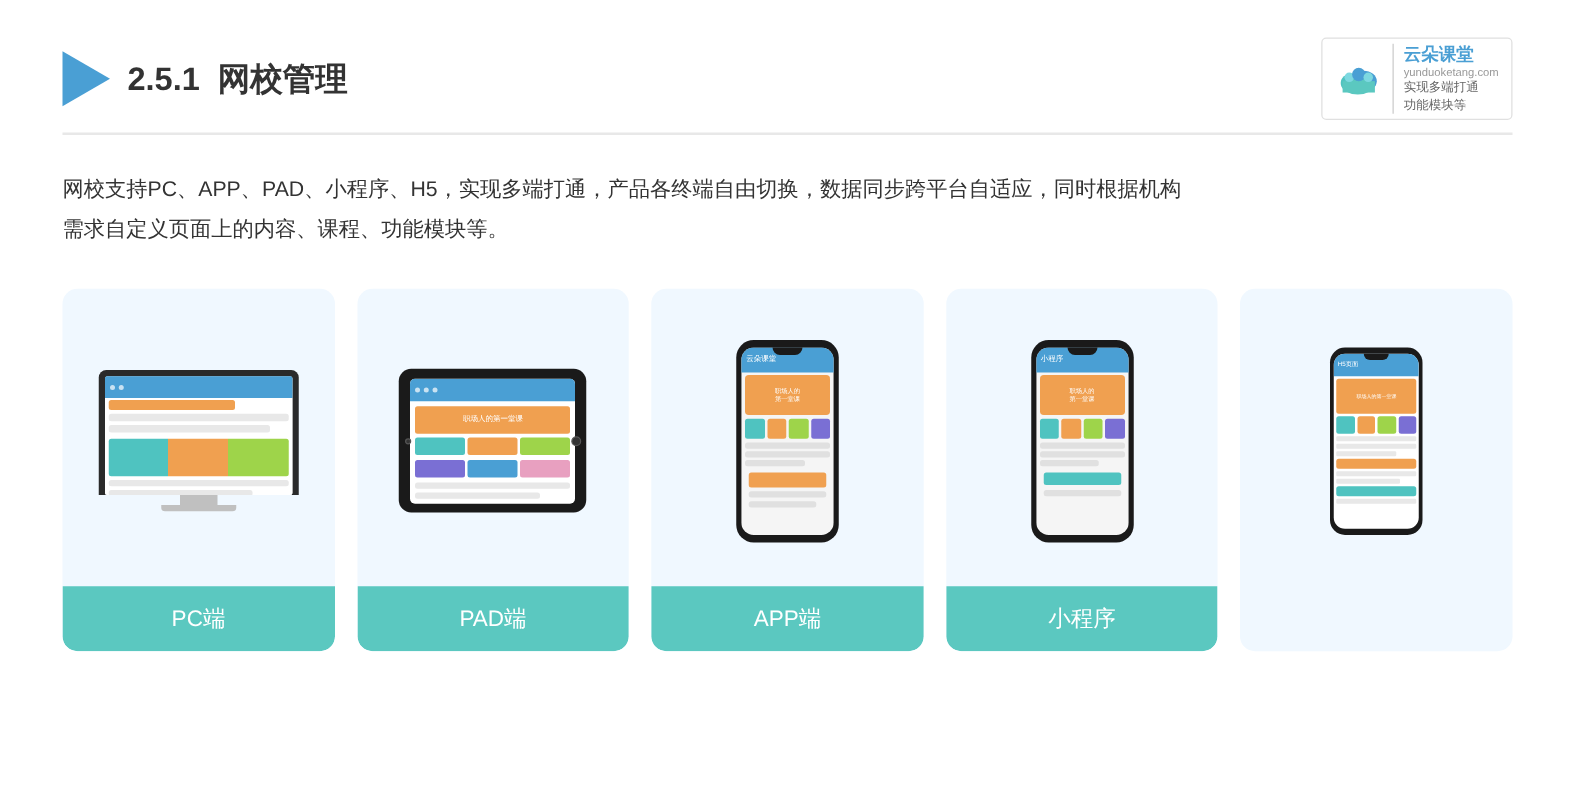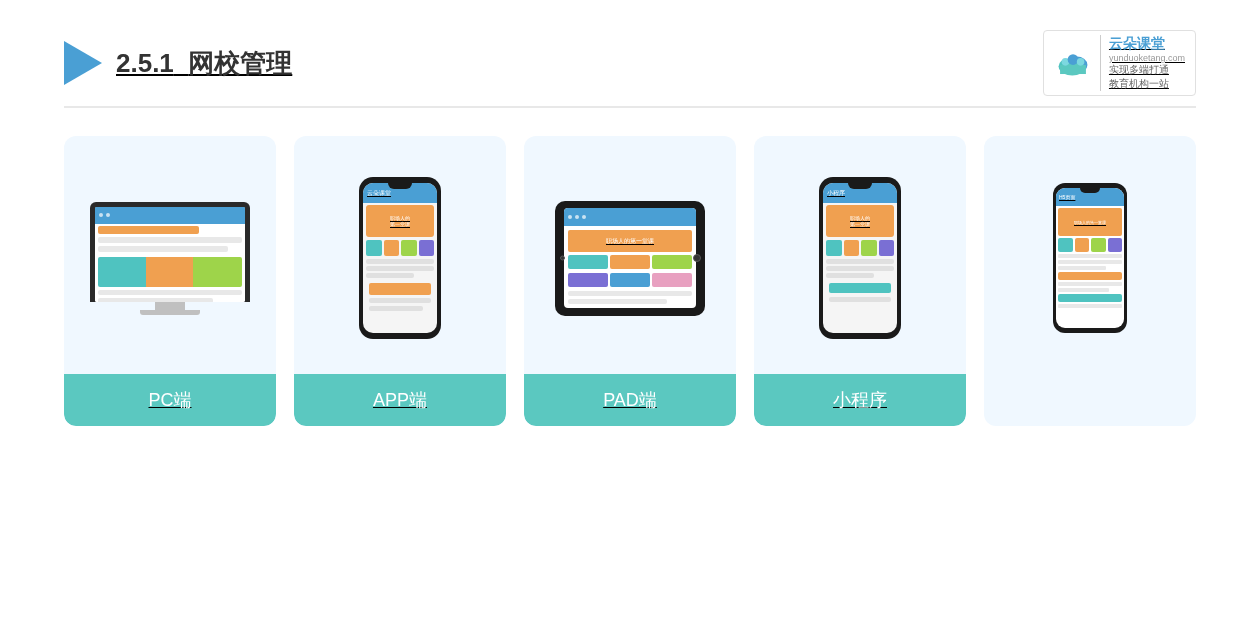--- a/index.html
+++ b/index.html
@@ -9,22 +9,21 @@
       background: #fff;
       font-family: 'Microsoft YaHei', 'PingFang SC', sans-serif;
       overflow: hidden;
     }
 
     .page-container {
       width: 1260px;
       height: 630px;
       background: #fff;
       position: relative;
-      padding: 30px 64px;
-      text-decoration: underline;
+      padding: 30px 50px;
     }
 
     
     .header {
       display: flex;
       align-items: center;
       justify-content: space-between;
       margin-bottom: 28px;
       padding-bottom: 10px;
       border-bottom: 2px solid #e8e8e8;
@@ -570,26 +569,30 @@
           <circle cx="15" cy="16" r="5" fill="#7dd8e0"></circle>
           <circle cx="25" cy="13" r="7" fill="#4a9fd4"></circle>
           <circle cx="35" cy="16" r="5" fill="#7dd8e0"></circle>
         </svg>
       </div>
       <div class="brand-text-block">
         <span class="brand-name">云朵课堂</span>
         <span class="brand-url">yunduoketang.com</span>
         <span class="brand-sub">
           <span>实现多端打通</span><br>
-          <span>教育机构一站</span>
+          <span>功能模块等</span>
         </span>
       </div>
     </div>
   </div>
 
+  <div class="description">
+    <div>网校支持PC、APP、PAD、小程序、H5，实现多端打通，产品各终端自由切换，数据同步跨平台自适应，同时根据机构</div>
+    <div>需求自定义页面上的内容、课程、功能模块等。</div>
+  </div>
 
   <div class="cards-container">
 
     <div class="card">
       <div class="card-device-area">
         <div class="pc-mockup">
           <div class="pc-screen-outer">
             <div class="pc-screen-inner">
               <div class="pc-screen-content">
                 <div class="pc-screen-bar">
@@ -605,55 +608,20 @@
                   <div style="height:5px;background:#e8e8e8;border-radius:2px;width:80%;"></div>
                 </div>
               </div>
             </div>
           </div>
           <div class="pc-stand"></div>
           <div class="pc-base"></div>
         </div>
       </div>
       <div class="card-label">PC端</div>
-    </div>
-
-    <div class="card">
-      <div class="card-device-area">
-        <div class="phone-mockup">
-          <div class="phone-outer">
-            <div class="phone-notch"></div>
-            <div class="phone-screen">
-              <div class="phone-screen-content">
-                <div class="phone-top-bar">
-                  <span class="phone-top-text">云朵课堂</span>
-                </div>
-                <div class="phone-orange-banner">
-                  <span class="phone-banner-text">职场人的<br>第一堂课</span>
-                </div>
-                <div class="phone-grid">
-                  <div class="phone-grid-item"></div>
-                  <div class="phone-grid-item"></div>
-                  <div class="phone-grid-item"></div>
-                  <div class="phone-grid-item"></div>
-                </div>
-                <div class="phone-list-rows">
-                  <div class="phone-list-row"></div>
-                  <div class="phone-list-row"></div>
-                  <div class="phone-list-row" style="width:70%;"></div>
-                  <div style="height:12px;background:#f0a050;border-radius:2px;margin:3px 3px 0;"></div>
-                  <div class="phone-list-row" style="margin:1px 3px;"></div>
-                  <div class="phone-list-row" style="margin:0 3px;width:80%;"></div>
-                </div>
-              </div>
-            </div>
-          </div>
-        </div>
-      </div>
-      <div class="card-label">APP端</div>
     </div>
 
     <div class="card">
       <div class="card-device-area">
         <div class="tablet-mockup">
           <div class="tablet-outer">
             <div class="tablet-camera"></div>
             <div class="tablet-home"></div>
             <div class="tablet-screen">
               <div class="tablet-screen-top">
@@ -684,20 +652,55 @@
     </div>
 
     <div class="card">
       <div class="card-device-area">
         <div class="phone-mockup">
           <div class="phone-outer">
             <div class="phone-notch"></div>
             <div class="phone-screen">
               <div class="phone-screen-content">
                 <div class="phone-top-bar">
+                  <span class="phone-top-text">云朵课堂</span>
+                </div>
+                <div class="phone-orange-banner">
+                  <span class="phone-banner-text">职场人的<br>第一堂课</span>
+                </div>
+                <div class="phone-grid">
+                  <div class="phone-grid-item"></div>
+                  <div class="phone-grid-item"></div>
+                  <div class="phone-grid-item"></div>
+                  <div class="phone-grid-item"></div>
+                </div>
+                <div class="phone-list-rows">
+                  <div class="phone-list-row"></div>
+                  <div class="phone-list-row"></div>
+                  <div class="phone-list-row" style="width:70%;"></div>
+                  <div style="height:12px;background:#f0a050;border-radius:2px;margin:3px 3px 0;"></div>
+                  <div class="phone-list-row" style="margin:1px 3px;"></div>
+                  <div class="phone-list-row" style="margin:0 3px;width:80%;"></div>
+                </div>
+              </div>
+            </div>
+          </div>
+        </div>
+      </div>
+      <div class="card-label">APP端</div>
+    </div>
+
+    <div class="card">
+      <div class="card-device-area">
+        <div class="phone-mockup">
+          <div class="phone-outer">
+            <div class="phone-notch"></div>
+            <div class="phone-screen">
+              <div class="phone-screen-content">
+                <div class="phone-top-bar">
                   <span class="phone-top-text">小程序</span>
                 </div>
                 <div class="phone-orange-banner">
                   <span class="phone-banner-text">职场人的<br>第一堂课</span>
                 </div>
                 <div class="phone-grid">
                   <div class="phone-grid-item"></div>
                   <div class="phone-grid-item"></div>
                   <div class="phone-grid-item"></div>
                   <div class="phone-grid-item"></div>

